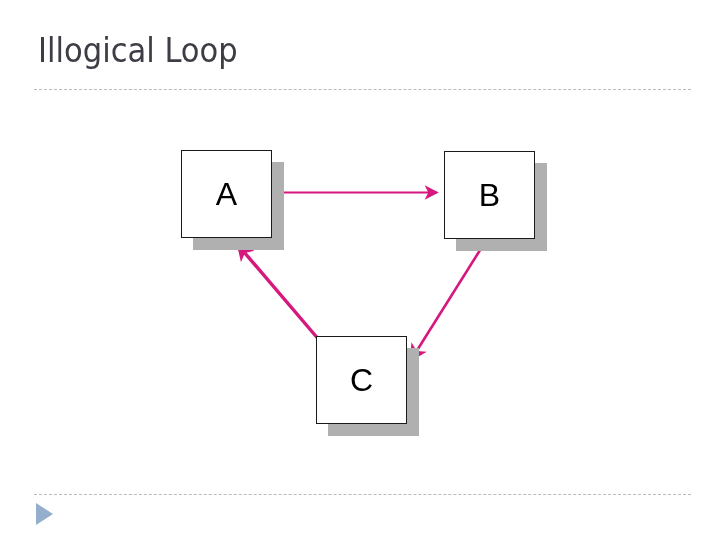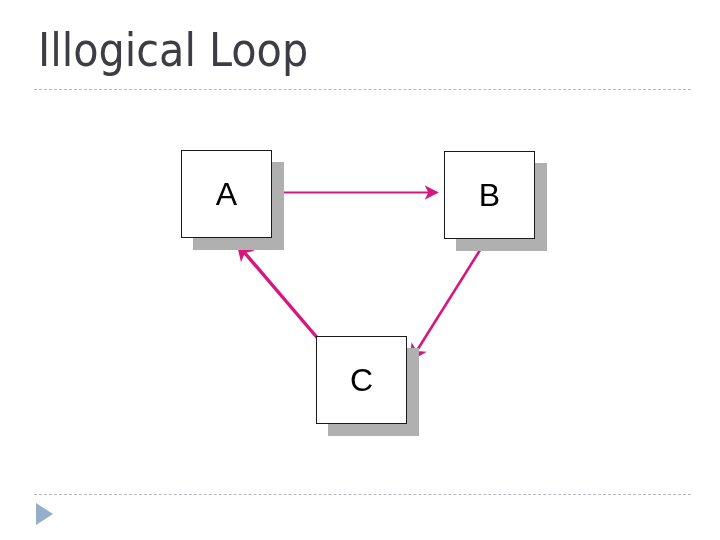--- a/index.html
+++ b/index.html
@@ -19,21 +19,21 @@
   }
 
   
   #slide-title {
     position: absolute;
     left: 38px;
     top: 28px;
     width: 640px;
     height: 48px;
     font-family: "DejaVu Sans Condensed", "Liberation Sans", sans-serif;
-    font-size: 46px;
+    font-size: 34px;
     line-height: 44px;
     font-weight: 400;
     letter-spacing: 0px;
     color: #3d3d45;
     white-space: nowrap;
   }
 
   
   .rule {
     position: absolute;

